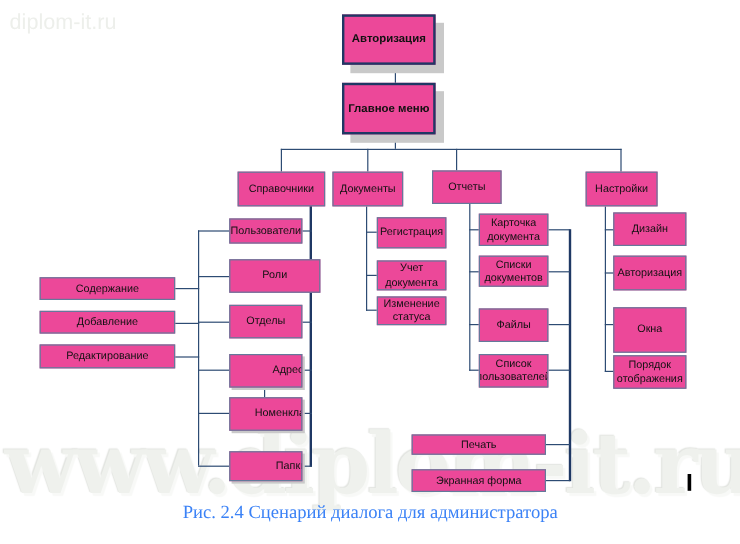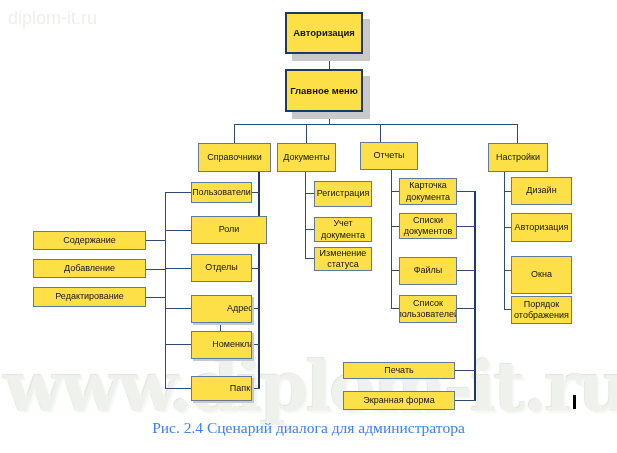--- a/index.html
+++ b/index.html
@@ -1,18 +1,18 @@
 <!DOCTYPE html>
 <html><head>
 <meta charset="utf-8">
 <style>
   html,body{margin:0;padding:0;background:#fff;}
   #stage{position:relative;width:617px;height:453px;background:#ffffff;overflow:hidden;
          font-family:"Liberation Sans",sans-serif;}
-  .box{position:absolute;box-sizing:border-box;background:#fde047;border:1px solid #64799b;
+  .box{position:absolute;box-sizing:border-box;background:#ec4899;border:1px solid #64799b;
        display:flex;align-items:center;justify-content:center;text-align:center;
        font-size:9px;line-height:1.25;color:#111;overflow:hidden;padding:0 1px;z-index:3;}
   .box.primary{border:2px solid #1f3864;font-weight:bold;font-size:9.5px;
        box-shadow:7px 7px 0 0 #c9c9c9;}
   .box.shadowed{box-shadow:2px 2px 0 0 #c9c9c9;padding-left:43px;}
   .ln{position:absolute;background:#2d4b73;display:block;z-index:1;}
   .v{width:1px;}
   .h{height:1px;}
   .v2{width:2px;background:#1f3864;}
   .wm-top{position:absolute;left:8px;top:8px;font-size:18px;color:#edefeb;z-index:0;

